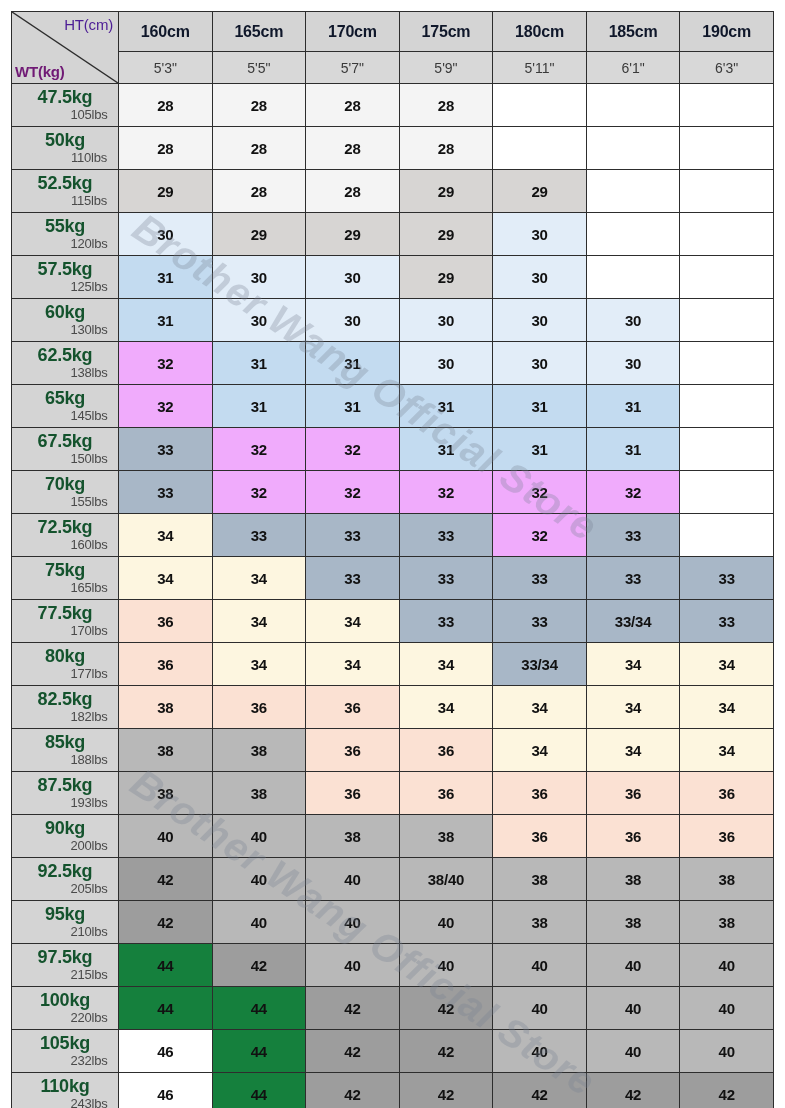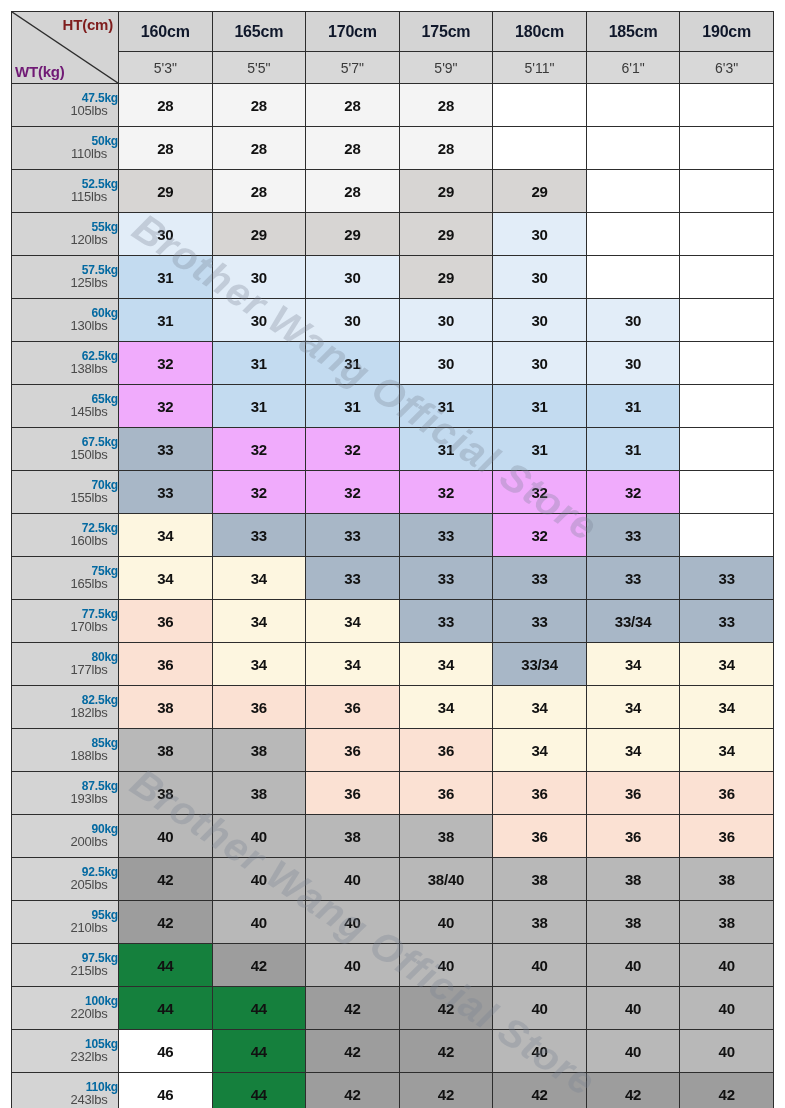--- a/index.html
+++ b/index.html
@@ -89,22 +89,22 @@
     left: 0; top: 0;
     width: 100%;
     height: 100%;
     display: block;
   }
   .corner-ht {
     position: absolute;
     right: 5px;
     top: 4px;
     font-size: 15px;
-    font-weight: bold;
-    color: #7f1d1d;
+    font-weight: normal;
+    color: #4c1d95;
     letter-spacing: -0.2px;
   }
   .corner-wt {
     position: absolute;
     left: 3px;
     bottom: 3px;
     font-size: 15px;
     font-weight: bold;
     color: #701a75;
     letter-spacing: -0.2px;
@@ -127,25 +127,24 @@
   }
 
   td.wcell {
     width: 106px;
     height: 42px;
     background: #d4d4d4;
     line-height: 1.08;
   }
   .wkg {
     display: block;
-    font-size: 12px;
+    font-size: 18px;
     font-weight: bold;
-    color: #0369a1;
+    color: #14532d;
     letter-spacing: -0.2px;
-    text-align: right;
   }
   .wlbs {
     display: block;
     font-size: 13px;
     font-weight: normal;
     color: #4a4a4a;
     letter-spacing: -0.2px;
     padding-left: 48px;
   }
 

